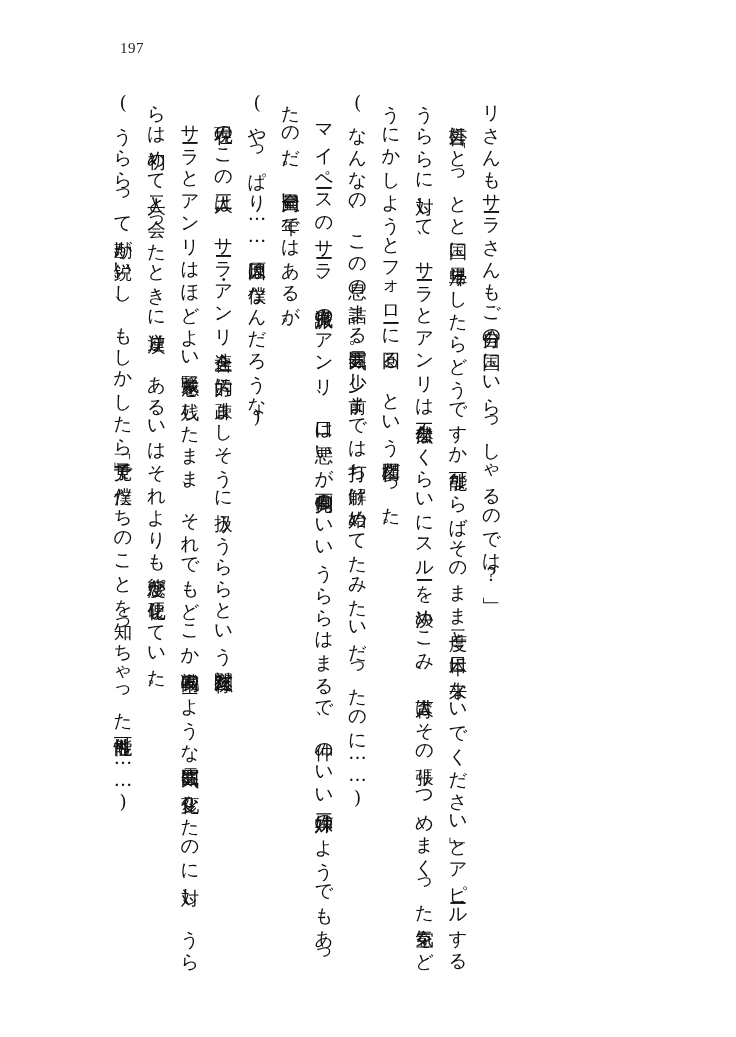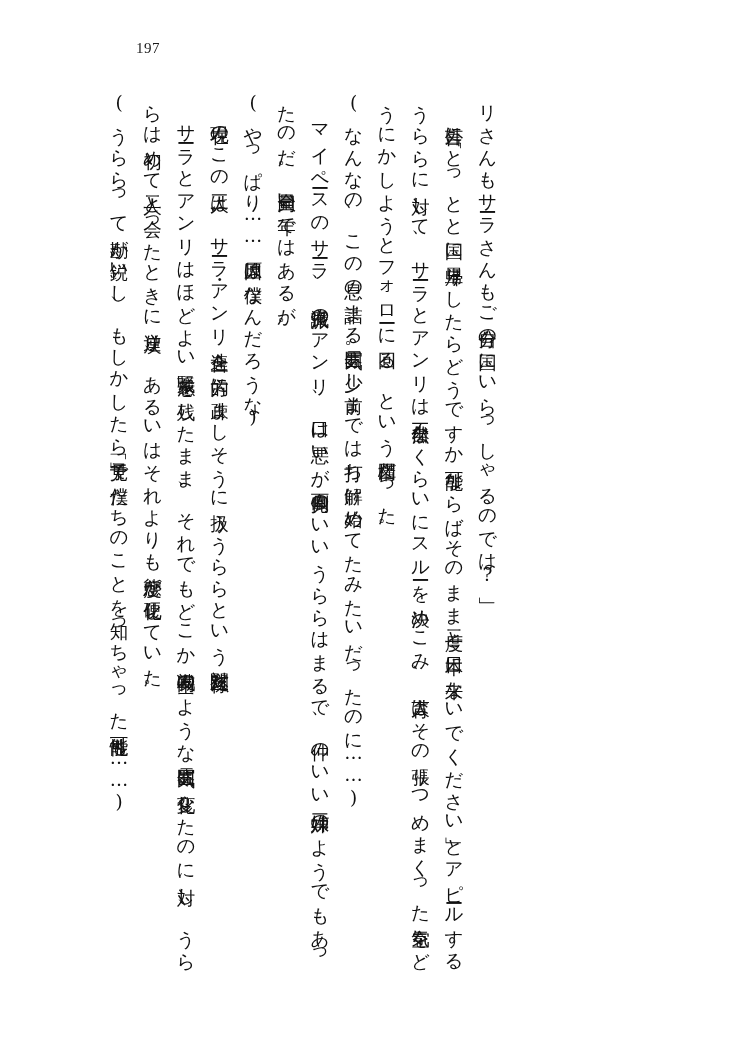--- a/index.html
+++ b/index.html
@@ -11,24 +11,25 @@
     width: 736px;
     height: 1037px;
     font-family: "Liberation Serif", "DejaVu Serif", serif;
     color: #000000;
     position: relative;
     overflow: hidden;
   }
   .page {
     position: absolute;
     top: 0;
-    left: 16px;
+    left: 0;
     width: 584px;
     height: 1037px;
     background: #ffffff;
+    padding-left: 20px;
   }
   .page-number {
     position: absolute;
     top: 40px;
     left: 120px;
     font-size: 15px;
     letter-spacing: 0.5px;
     color: #1a1a1a;
     font-family: "Liberation Serif", "DejaVu Serif", serif;
   }

